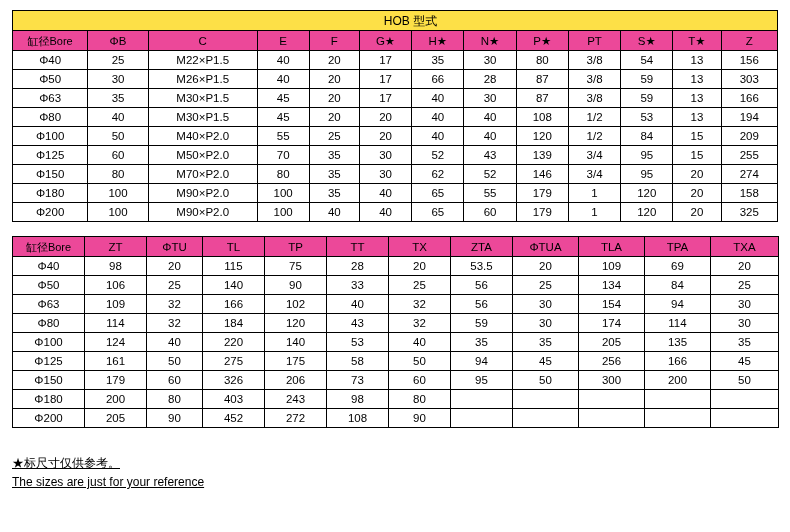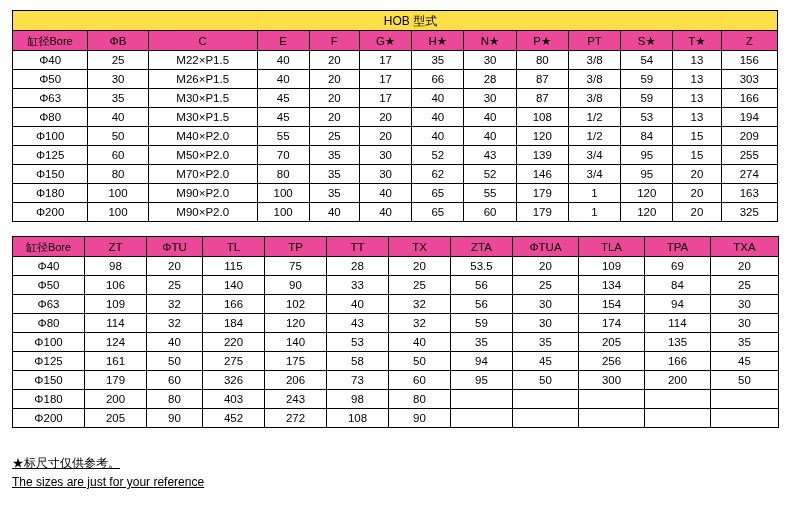--- a/index.html
+++ b/index.html
@@ -243,21 +243,21 @@
         <td>M90×P2.0</td>
         <td>100</td>
         <td>35</td>
         <td>40</td>
         <td>65</td>
         <td>55</td>
         <td>179</td>
         <td>1</td>
         <td>120</td>
         <td>20</td>
-        <td>163</td>
+        <td>158</td>
       </tr>
       <tr>
         <td>Φ200</td>
         <td>100</td>
         <td>M90×P2.0</td>
         <td>100</td>
         <td>40</td>
         <td>40</td>
         <td>65</td>
         <td>60</td>

